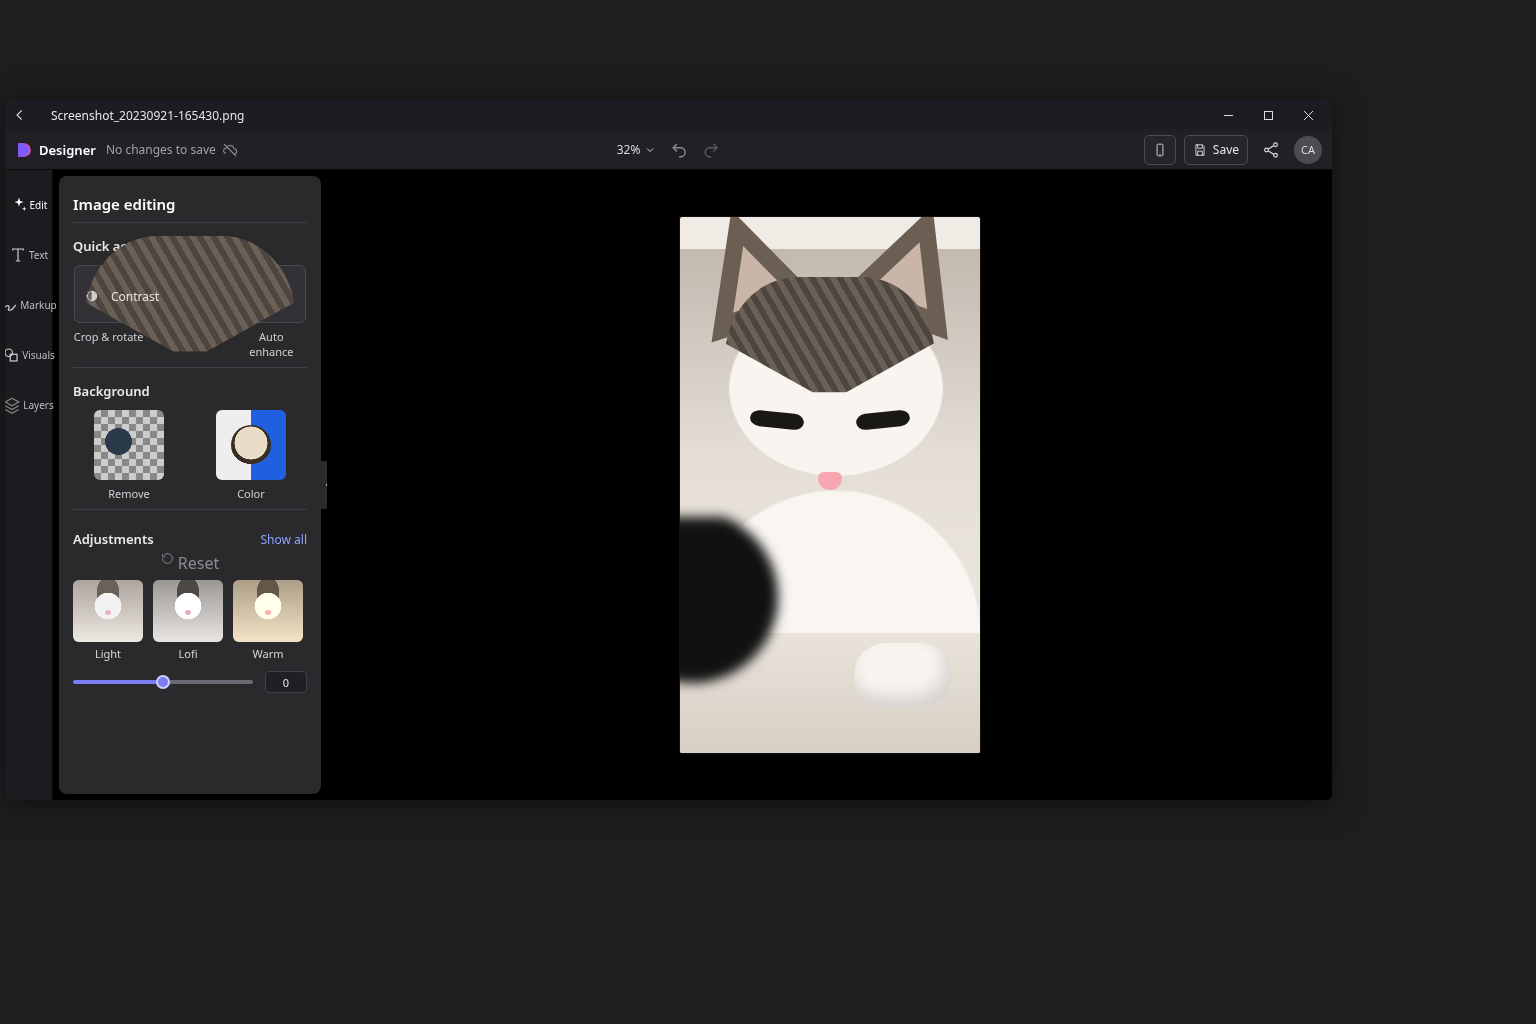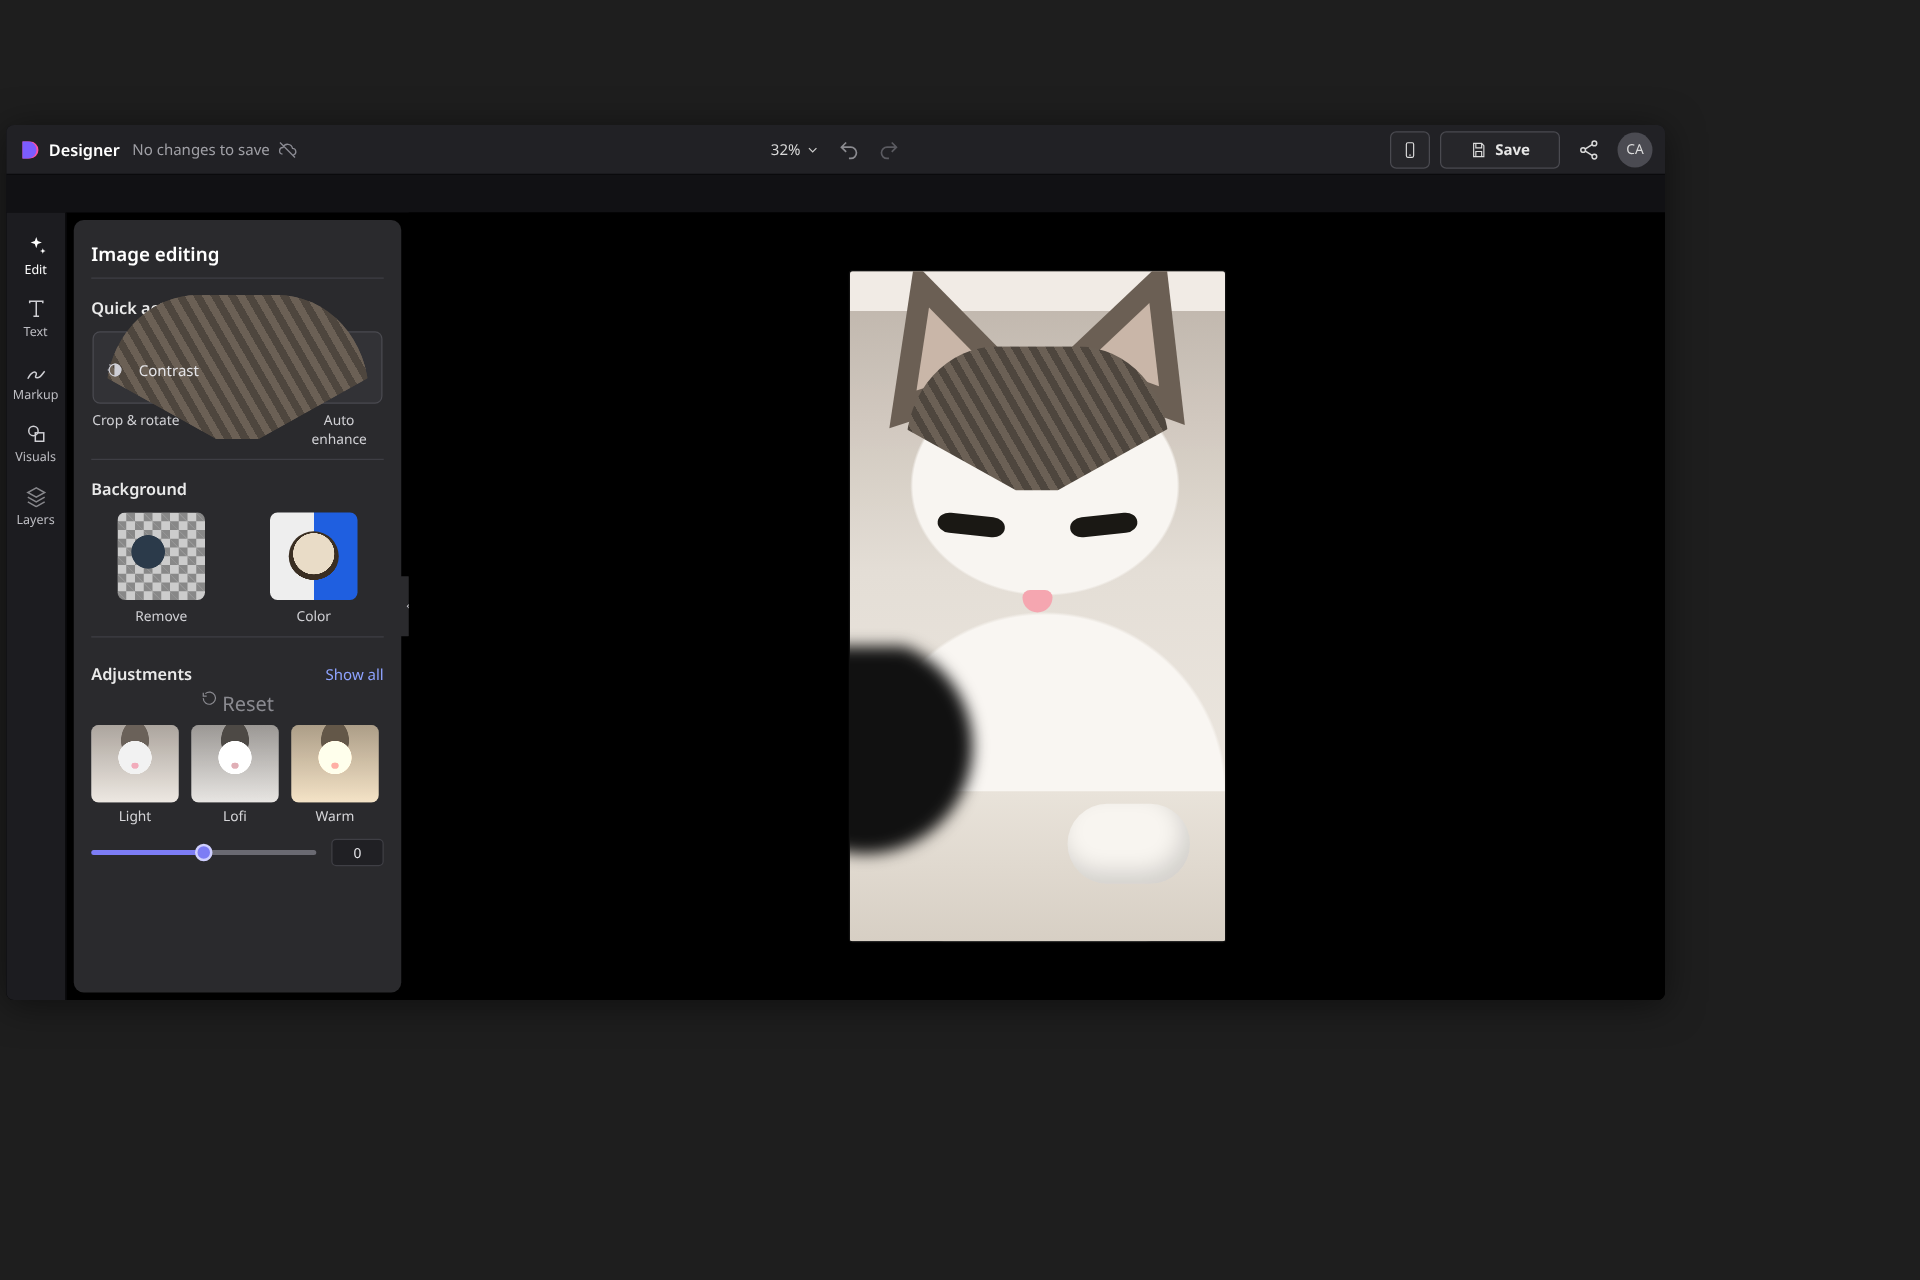--- a/index.html
+++ b/index.html
@@ -28,29 +28,29 @@
   
   .brandbar{height:40px;background:#212125;display:flex;align-items:center;padding:0 10px;border-bottom:1px solid #0a0a0c;font-size:13px;}
   .brand-ico{width:18px;height:18px;margin-right:6px;display:inline-flex;align-items:center;justify-content:center}
   .brand-name{font-weight:600;color:#fff;margin-right:10px}
   .save-state{color:var(--text-dim);font-size:12px;display:flex;align-items:center;gap:6px}
   .bb-center{position:absolute;left:50%;transform:translateX(-50%);display:flex;gap:14px}
   .zoom{display:flex;align-items:center;gap:4px;color:var(--text);font-size:12px}
   .hbtn{color:#8b8b90;font-size:15px}
   .bb-right{margin-left:auto;display:flex;align-items:center;gap:8px}
   .iconbtn{border:1px solid #4a4a50;border-radius:5px;height:30px;min-width:30px;display:flex;align-items:center;justify-content:center;padding:0 8px;font-size:12px;color:#e6e6e6;background:#26262a}
-  .savebtn{gap:6px;padding:0 23px;font-weight:bold;}
+  .savebtn{gap:6px;padding:0 8px;}
   .avatar{width:28px;height:28px;border-radius:50%;background:#4b4b52;display:flex;align-items:center;justify-content:center;font-size:11px;color:#ddd}
 
   
   .mainrow{position:absolute;top:70px;bottom:0;left:0;right:0;display:flex;background:#000;}
 
   
   .rail{width:48px;background:#1c1c20;border-right:1px solid #0a0a0c;padding-top:10px}
-  .rail .ritem{display:flex;flex-direction:column;align-items:center;justify-content:center;height:50px;font-size:10px;color:#bdbdc2;gap:2px}
+  .rail .ritem{display:flex;flex-direction:row;align-items:center;justify-content:center;height:50px;font-size:10px;color:#bdbdc2;gap:2px}
   .rail .ritem.active{color:#fff}
   .rail .ritem .ri{width:18px;height:18px;display:flex;align-items:center;justify-content:center;font-size:16px}
 
   
   .panel{width:262px;background:#2a2a2d;border-radius:8px;margin:6px;padding:14px 14px 0 14px;position:relative;overflow:hidden}
   .panel h1{font-size:15px;font-weight:600;margin:4px 0 4px;color:#fff}
   .panel hr{border:none;border-top:1px solid #3e3e44;margin:8px 0 14px}
   .sect-title{font-size:13px;font-weight:600;color:#eaeaea;margin-bottom:10px}
   .row3{display:flex;gap:10px}
   .qa{flex:1;display:flex;flex-direction:column;align-items:center;gap:6px}
@@ -122,20 +122,44 @@
   .blanket{position:absolute;left:0;right:0;bottom:0;height:120px;background:linear-gradient(180deg,#e9e3da,#d7cfc4);} 
   .darkcorner{position:absolute;left:-30px;top:300px;width:140px;height:200px;background:radial-gradient(circle at 30% 40%, #111 0 55%, transparent 56%);filter:blur(6px)}
 
   svg{display:block}
 </style>
 </head>
 <body>
 
 <div class="frame">
 
+  <div class="titlebar">
+    <div class="back">
+      <svg width="14" height="14" viewBox="0 0 24 24" fill="none" stroke="#ddd" stroke-width="2">
+          <path d="M15 4 7 12l8 8"></path>
+        </svg>
+    </div>
+    <div class="fname">Screenshot_20230921-165430.png</div>
+    <div class="spacer"></div>
+    <div class="wbtn">
+      <svg width="11" height="11" viewBox="0 0 11 11">
+          <path d="M1 5.5h9" stroke="#ddd" stroke-width="1"></path>
+        </svg>
+    </div>
+    <div class="wbtn">
+      <svg width="11" height="11" viewBox="0 0 11 11" fill="none" stroke="#ddd">
+          <rect x="1.5" y="1.5" width="8" height="8"></rect>
+        </svg>
+    </div>
+    <div class="wbtn">
+      <svg width="11" height="11" viewBox="0 0 11 11" stroke="#ddd" stroke-width="1">
+          <path d="M1 1 10 10M10 1 1 10"></path>
+        </svg>
+    </div>
+  </div>
 
   <div class="brandbar" style="position:relative">
     <span class="brand-ico">
       <svg width="18" height="18" viewBox="0 0 24 24">
           <path d="M4 3h8a9 9 0 0 1 0 18H4z" fill="#ff4fa3"></path>
           <path d="M4 3h6a9 9 0 0 1 0 18H4z" fill="#7c5cff"></path>
         </svg>
     </span>
     <span class="brand-name">Designer</span>
     <span class="save-state">

